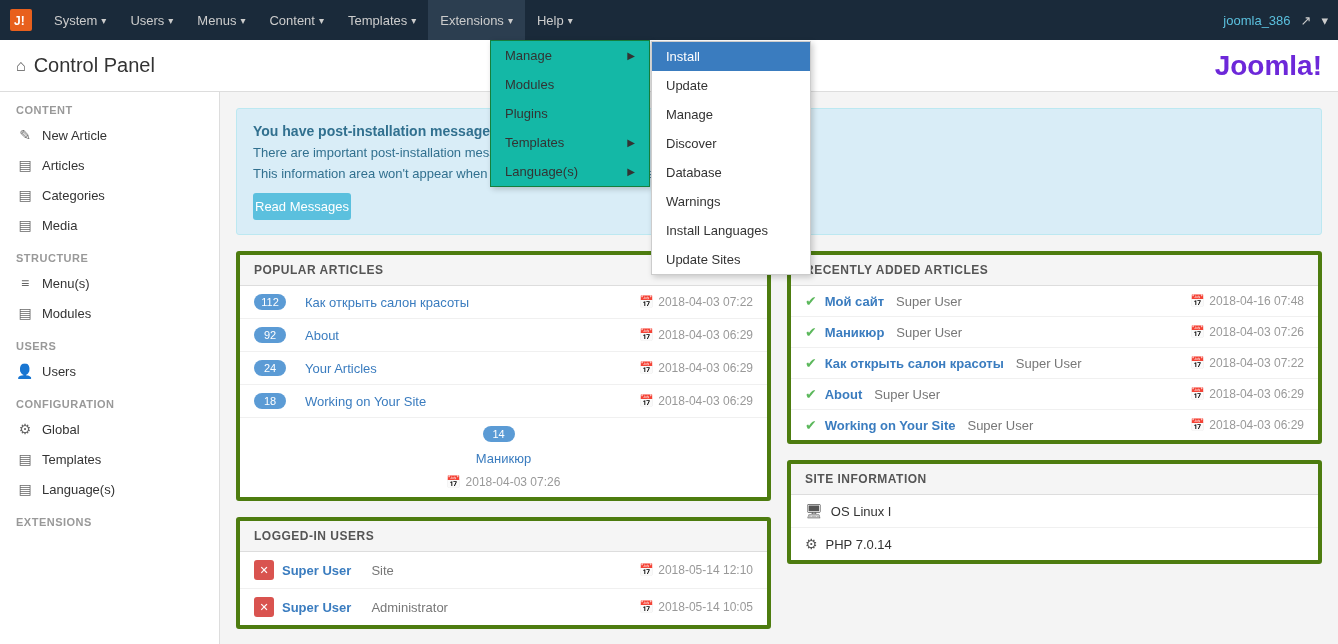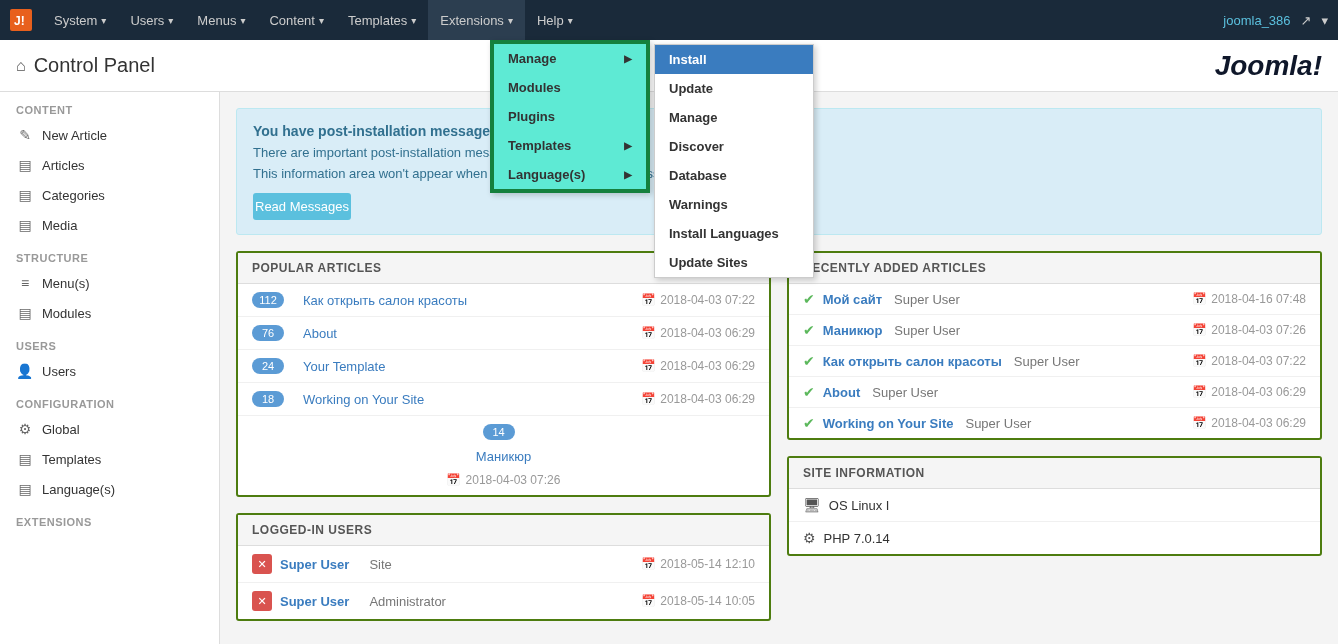--- a/index.html
+++ b/index.html
@@ -57,26 +57,25 @@
     .dropdown-item .sub-arrow { font-size: 10px; }
 
     
     .sub-dropdown { position: relative; }
 
     
     .extensions-dropdown {
       position: absolute;
       top: 40px;
       left: 490px;
-      background: #5eead4;
-      border: 4px solid #15803d;
+      background: #14b8a6;
+      border: 1px solid #15803d;
       min-width: 160px;
       box-shadow: 2px 2px 6px rgba(0,0,0,0.2);
       z-index: 2000;
-      font-weight: bold;
     }
     .install-submenu {
       position: absolute;
       top: 0;
       left: 160px;
       background: #fff;
       border: 1px solid #ccc;
       min-width: 160px;
       box-shadow: 2px 2px 6px rgba(0,0,0,0.2);
       z-index: 2001;
@@ -91,22 +90,21 @@
       align-items: center;
       padding: 0 16px;
       height: 52px;
     }
     .header-bar .home-icon { color: #555; margin-right: 8px; font-size: 16px; }
     .header-title { font-size: 20px; color: #333; font-weight: normal; }
     .joomla-logo { margin-left: auto; }
     .joomla-logo-text {
       font-size: 28px;
       font-weight: bold;
-      color: #0f172a;
-      font-style: italic;
+      color: #6d28d9;
     }
 
     
     .main-layout { display: flex; height: calc(644px - 92px); }
 
     
     .sidebar {
       width: 220px;
       background: #fff;
       border-right: 1px solid #ddd;
@@ -162,21 +160,21 @@
     }
 
     
     .two-col { display: flex; gap: 16px; margin-bottom: 16px; }
     .col-left { flex: 1; }
     .col-right { flex: 1; }
 
     
     .panel {
       background: #fff;
-      border: 2px solid #4d7c0f;
+      border: 4px solid #4d7c0f;
       border-radius: 3px;
       margin-bottom: 16px;
     }
     .panel-header {
       background: #f5f5f5;
       border-bottom: 1px solid #ddd;
       padding: 8px 14px;
       font-size: 12px;
       font-weight: bold;
       color: #555;
@@ -437,30 +435,30 @@
           <div class="panel-body">
             <div class="article-row">
               <span class="article-badge">112</span>
               <a class="article-title">Как открыть салон красоты</a>
               <div class="article-date">
                 <span class="cal-icon">📅</span>
                 <span>2018-04-03 07:22</span>
               </div>
             </div>
             <div class="article-row">
-              <span class="article-badge">76</span>
+              <span class="article-badge">92</span>
               <a class="article-title">About</a>
               <div class="article-date">
                 <span class="cal-icon">📅</span>
                 <span>2018-04-03 06:29</span>
               </div>
             </div>
             <div class="article-row">
               <span class="article-badge">24</span>
-              <a class="article-title">Your Template</a>
+              <a class="article-title">Your Articles</a>
               <div class="article-date">
                 <span class="cal-icon">📅</span>
                 <span>2018-04-03 06:29</span>
               </div>
             </div>
             <div class="article-row">
               <span class="article-badge">18</span>
               <a class="article-title">Working on Your Site</a>
               <div class="article-date">
                 <span class="cal-icon">📅</span>

